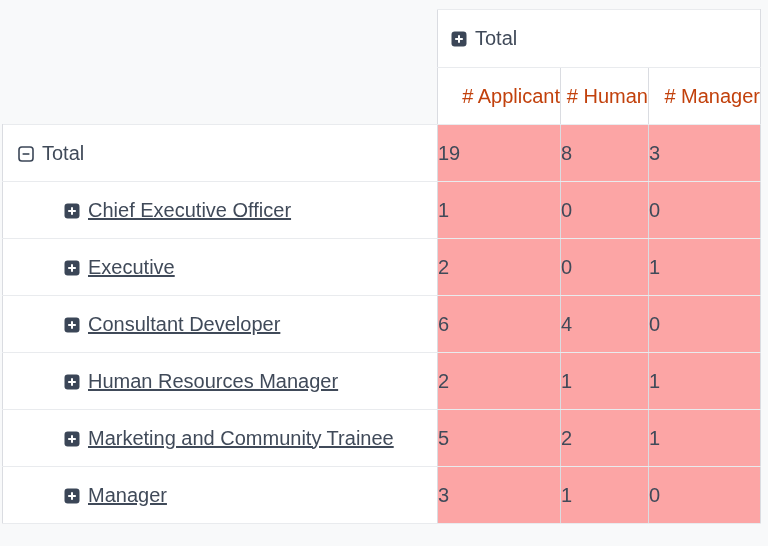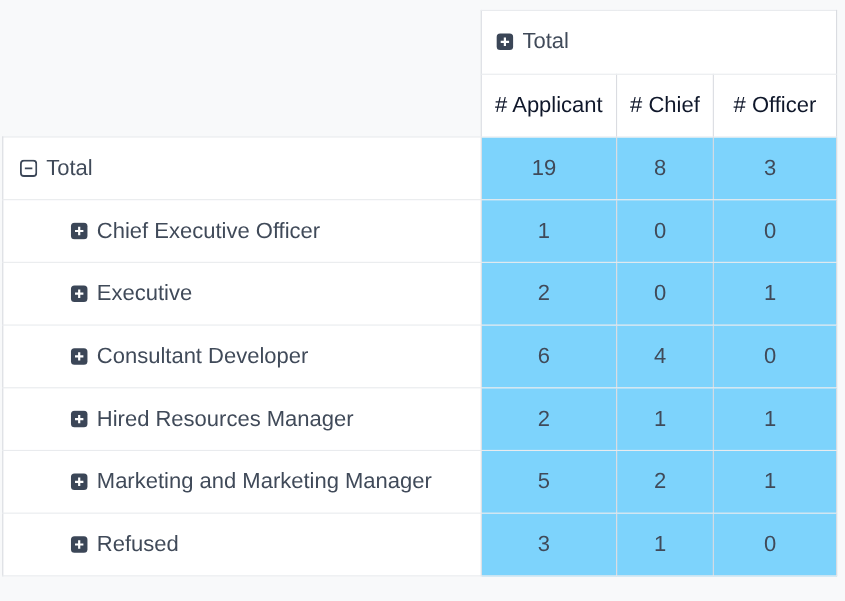--- a/index.html
+++ b/index.html
@@ -40,35 +40,35 @@
     background: transparent;
   }
   th.col-root {
     background: #ffffff;
     text-align: left;
     padding-left: 13px;
     cursor: pointer;
   }
   th.measure {
     background: #ffffff;
-    color: #0f172a;
-    text-align: center;
+    color: #c2410c;
+    text-align: right;
     cursor: pointer;
   }
   th.rowlabel {
     background: #ffffff;
     text-align: left;
     padding-left: 15px;
     cursor: pointer;
     white-space: nowrap;
   }
-  th.rowlabel.level1 { padding-left: 61px; }
+  th.rowlabel.level1 { padding-left: 61px; text-decoration: underline; }
   td.val {
-    background: #7dd3fc;
-    text-align: center;
+    background: #fca5a5;
+    text-align: left;
     padding-right: 9px;
   }
   .icon {
     display: inline-block;
     width: 16px;
     height: 16px;
     margin-right: 8px;
     vertical-align: -2px;
   }
   .icon svg { display: block; }
@@ -90,22 +90,22 @@
         <th class="col-root" colspan="3">
           <span class="icon"><svg width="16" height="16" viewBox="0 0 16 16">
                 <rect x="0.5" y="0.5" width="15" height="15" rx="3.2" fill="#3b4657"></rect>
                 <line x1="4.2" y1="8" x2="11.8" y2="8" stroke="#ffffff" stroke-width="2"></line>
                 <line x1="8" y1="4.2" x2="8" y2="11.8" stroke="#ffffff" stroke-width="2"></line>
               </svg></span><span>Total</span>
         </th>
       </tr>
       <tr style="height:57px;">
         <th class="measure"># Applicant</th>
-        <th class="measure"># Chief</th>
-        <th class="measure"># Officer</th>
+        <th class="measure"># Human</th>
+        <th class="measure"># Manager</th>
       </tr>
     </thead>
     <tbody>
       <tr>
         <th class="rowlabel level0">
           <span class="icon"><svg width="16" height="16" viewBox="0 0 16 16">
                 <rect x="1" y="1" width="14" height="14" rx="2.8" fill="none" stroke="#3b4657" stroke-width="1.6"></rect>
                 <line x1="4.6" y1="8" x2="11.4" y2="8" stroke="#3b4657" stroke-width="1.6"></line>
               </svg></span><span>Total</span>
         </th>
@@ -148,45 +148,45 @@
         <td class="val">6</td>
         <td class="val">4</td>
         <td class="val">0</td>
       </tr>
       <tr>
         <th class="rowlabel level1">
           <span class="icon"><svg width="16" height="16" viewBox="0 0 16 16">
                 <rect x="0.5" y="0.5" width="15" height="15" rx="3.2" fill="#3b4657"></rect>
                 <line x1="4.2" y1="8" x2="11.8" y2="8" stroke="#ffffff" stroke-width="2"></line>
                 <line x1="8" y1="4.2" x2="8" y2="11.8" stroke="#ffffff" stroke-width="2"></line>
-              </svg></span><span>Hired Resources Manager</span>
+              </svg></span><span>Human Resources Manager</span>
         </th>
         <td class="val">2</td>
         <td class="val">1</td>
         <td class="val">1</td>
       </tr>
       <tr>
         <th class="rowlabel level1">
           <span class="icon"><svg width="16" height="16" viewBox="0 0 16 16">
                 <rect x="0.5" y="0.5" width="15" height="15" rx="3.2" fill="#3b4657"></rect>
                 <line x1="4.2" y1="8" x2="11.8" y2="8" stroke="#ffffff" stroke-width="2"></line>
                 <line x1="8" y1="4.2" x2="8" y2="11.8" stroke="#ffffff" stroke-width="2"></line>
-              </svg></span><span>Marketing and Marketing Manager</span>
+              </svg></span><span>Marketing and Community Trainee</span>
         </th>
         <td class="val">5</td>
         <td class="val">2</td>
         <td class="val">1</td>
       </tr>
       <tr>
         <th class="rowlabel level1">
           <span class="icon"><svg width="16" height="16" viewBox="0 0 16 16">
                 <rect x="0.5" y="0.5" width="15" height="15" rx="3.2" fill="#3b4657"></rect>
                 <line x1="4.2" y1="8" x2="11.8" y2="8" stroke="#ffffff" stroke-width="2"></line>
                 <line x1="8" y1="4.2" x2="8" y2="11.8" stroke="#ffffff" stroke-width="2"></line>
-              </svg></span><span>Refused</span>
+              </svg></span><span>Manager</span>
         </th>
         <td class="val">3</td>
         <td class="val">1</td>
         <td class="val">0</td>
       </tr>
     </tbody>
   </table>
 </div>
 
 </body></html>

